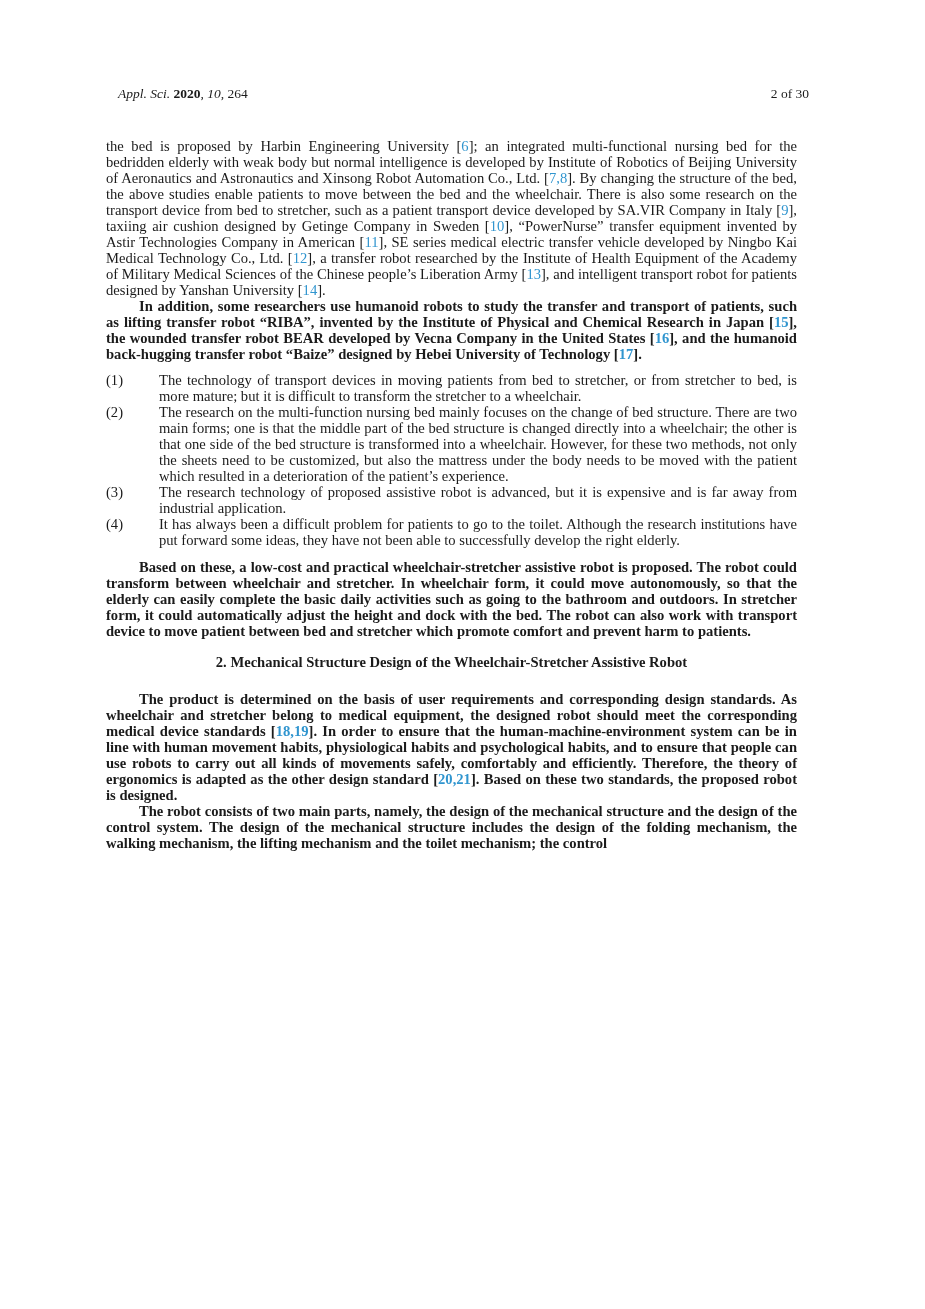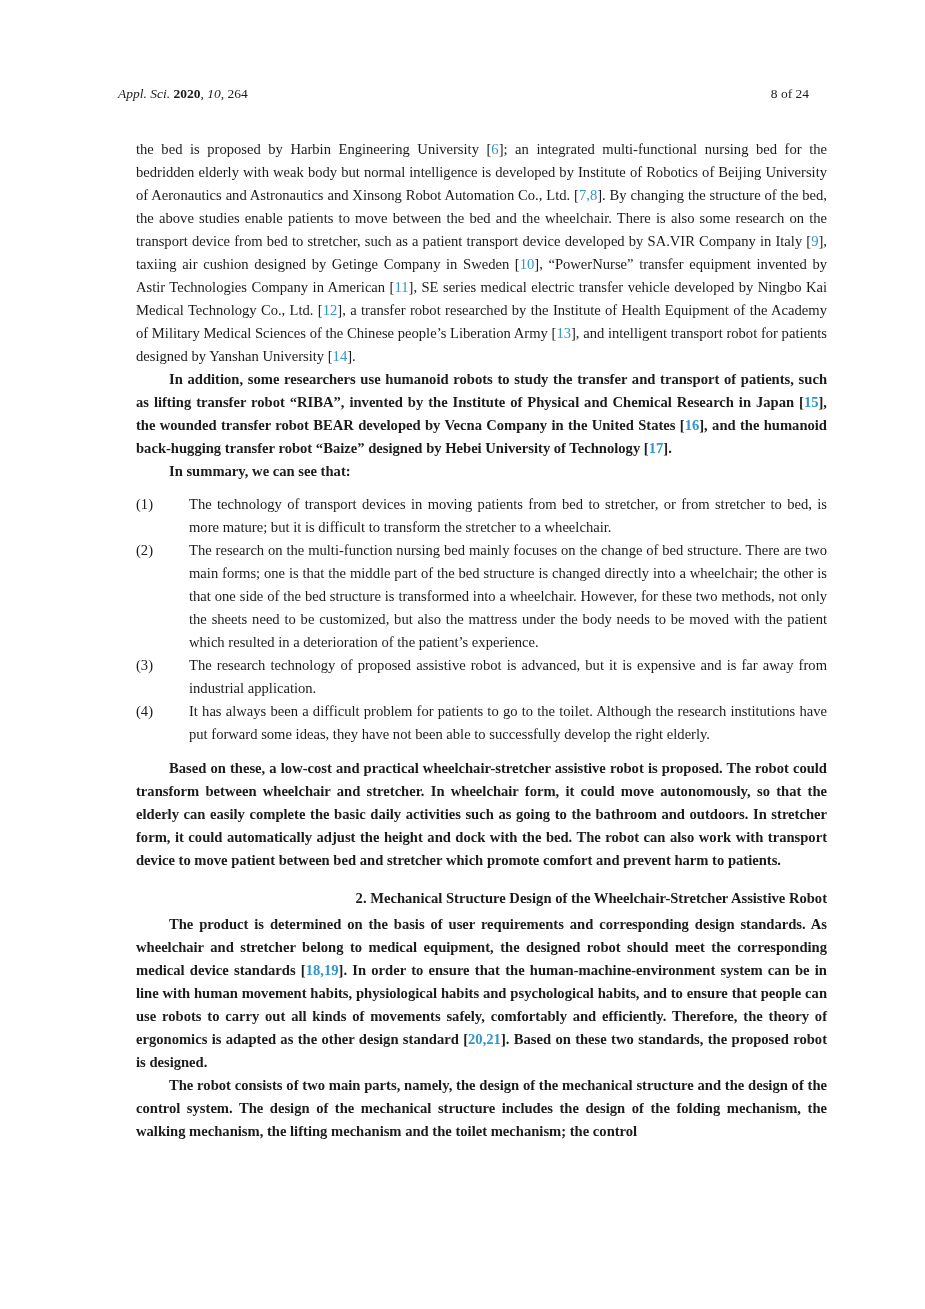--- a/index.html
+++ b/index.html
@@ -19,59 +19,58 @@
     left: 118px;
     width: 691px;
     display: flex;
     justify-content: space-between;
     font-size: 13.5px;
     line-height: 15px;
   }
   .doc-body {
     position: absolute;
     top: 138px;
-    left: 136px;
+    left: 106px;
     width: 691px;
     font-size: 14.6px;
-    line-height: 23px;
+    line-height: 16px;
     text-align: justify;
   }
   p.para { margin: 0; }
   p.indent { text-indent: 33px; font-weight: bold; }
   .cite { color: var(--link); }
   h2.section-heading {
     font-size: 14.6px;
     font-weight: bold;
-    margin: 15px 0 3px 0;
-    text-align: right;
+    margin: 15px 0 21px 0;
+    text-align: center;
   }
   .numbered-list { margin: 10px 0 11px 0; }
   .list-item { display: flex; }
   .list-item .num {
     flex: 0 0 37px;
     text-align: left;
   }
   .list-item .item-body {
     flex: 1;
     text-align: justify;
     margin-left: 16px;
   }
 </style>
 </head>
 <body>
 
 <div class="page">
   <div class="header">
     <span id="header-left"><span style="font-style: italic;">Appl. Sci. </span><span style="font-weight: bold;">2020</span><span>, </span><span style="font-style: italic;">10</span><span>, 264</span></span>
-    <span>8 of 24</span>
+    <span>2 of 30</span>
   </div>
   <div class="doc-body" id="doc-body">
       <p class="para">the bed is proposed by Harbin Engineering University [<span class="cite">6</span>]; an integrated multi-functional nursing bed for the bedridden elderly with weak body but normal intelligence is developed by Institute of Robotics of Beijing University of Aeronautics and Astronautics and Xinsong Robot Automation Co., Ltd. [<span class="cite">7,8</span>]. By changing the structure of the bed, the above studies enable patients to move between the bed and the wheelchair. There is also some research on the transport device from bed to stretcher, such as a patient transport device developed by SA.VIR Company in Italy [<span class="cite">9</span>], taxiing air cushion designed by Getinge Company in Sweden [<span class="cite">10</span>], “PowerNurse” transfer equipment invented by Astir Technologies Company in American [<span class="cite">11</span>], SE series medical electric transfer vehicle developed by Ningbo Kai Medical Technology Co., Ltd. [<span class="cite">12</span>], a transfer robot researched by the Institute of Health Equipment of the Academy of Military Medical Sciences of the Chinese people’s Liberation Army [<span class="cite">13</span>], and intelligent transport robot for patients designed by Yanshan University [<span class="cite">14</span>].</p>
       <p class="para indent">In addition, some researchers use humanoid robots to study the transfer and transport of patients, such as lifting transfer robot “RIBA”, invented by the Institute of Physical and Chemical Research in Japan [<span class="cite">15</span>], the wounded transfer robot BEAR developed by Vecna Company in the United States [<span class="cite">16</span>], and the humanoid back-hugging transfer robot “Baize” designed by Hebei University of Technology [<span class="cite">17</span>].</p>
-      <p class="para indent">In summary, we can see that:</p>
       <div class="numbered-list">
         <div class="list-item">
           <span class="num">(1)</span>
           <div class="item-body">The technology of transport devices in moving patients from bed to stretcher, or from stretcher to bed, is more mature; but it is difficult to transform the stretcher to a wheelchair.</div>
         </div>
         <div class="list-item">
           <span class="num">(2)</span>
           <div class="item-body">The research on the multi-function nursing bed mainly focuses on the change of bed structure. There are two main forms; one is that the middle part of the bed structure is changed directly into a wheelchair; the other is that one side of the bed structure is transformed into a wheelchair. However, for these two methods, not only the sheets need to be customized, but also the mattress under the body needs to be moved with the patient which resulted in a deterioration of the patient’s experience.</div>
         </div>
         <div class="list-item">

